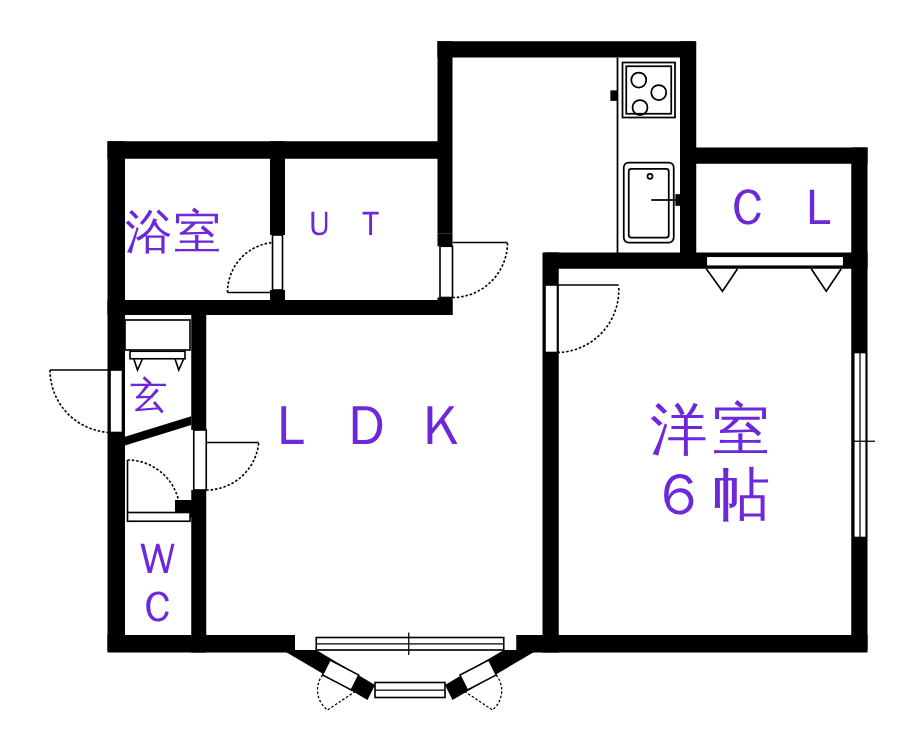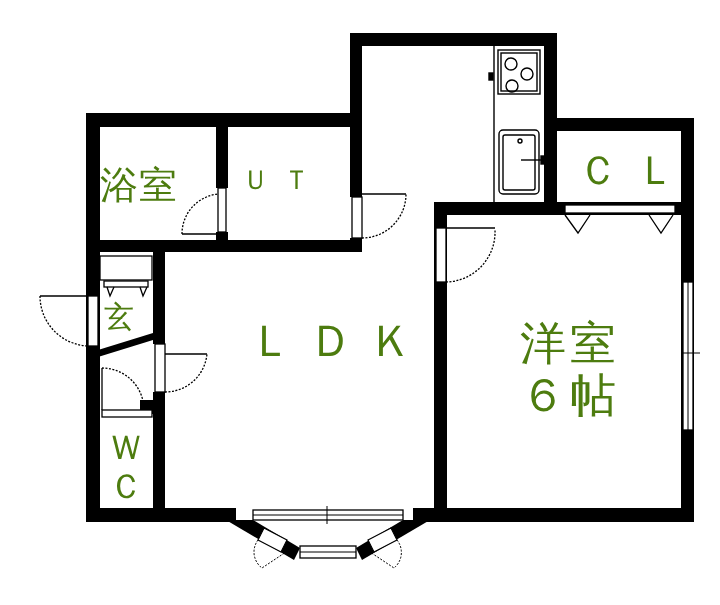--- a/index.html
+++ b/index.html
@@ -1,26 +1,26 @@
 <!DOCTYPE html>
 <html><head>
 <meta charset="utf-8">
 <style>
   html, body { margin: 0; padding: 0; background: #ffffff; }
   body { width: 720px; height: 605px; position: relative; overflow: hidden;
          font-family: "DejaVu Sans", sans-serif; }
   svg { position: absolute; left: 0; top: 0; }
-  .label { position: absolute; color: #4d7c0f; line-height: 1; white-space: nowrap;
+  .label { position: absolute; color: #6d28d9; line-height: 1; white-space: nowrap;
            font-family: "DejaVu Sans", sans-serif; }
   .room-bath { left: 100px; top: 166px; font-size: 38px; letter-spacing: 1px; }
   .room-ut { left: 242px; top: 166px; font-size: 27px; letter-spacing: 14px; }
-  .room-cl { left: 578px; top: 150px; font-size: 40px; letter-spacing: 18px; }
+  .room-cl { left: 578px; top: 150px; font-size: 40px; letter-spacing: 18px; font-family: Liberation Mono, monospace; }
   .room-genkan { left: 104px; top: 302px; font-size: 30px; }
   .room-wc { left: 108px; top: 428px; font-size: 34px; width: 36px; text-align: center; line-height: 1.15; white-space: normal; }
-  .room-ldk { left: 212px; top: 316px; font-size: 44px; text-align: left; line-height: 1.12; margin-left: 37px; }
+  .room-ldk { left: 212px; top: 316px; font-size: 44px; text-align: left; line-height: 1.12; }
   .room-ldk span { display: block; letter-spacing: 16px; }
   .room-yo { left: 520px; top: 318px; font-size: 46px; text-align: right; line-height: 1.12; }
   .room-yo span { display: block; letter-spacing: 4px; }
 </style>
 </head>
 <body>
 
 <svg width="720" height="605" viewBox="0 0 720 605">
 
   <g fill="#000">

